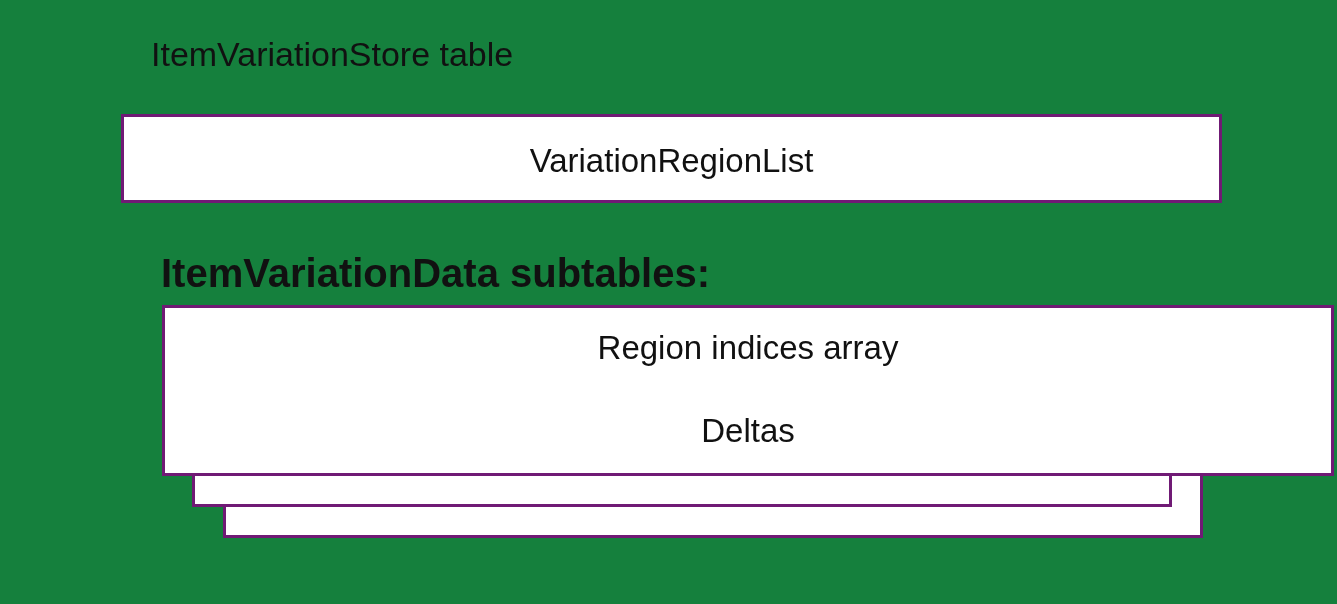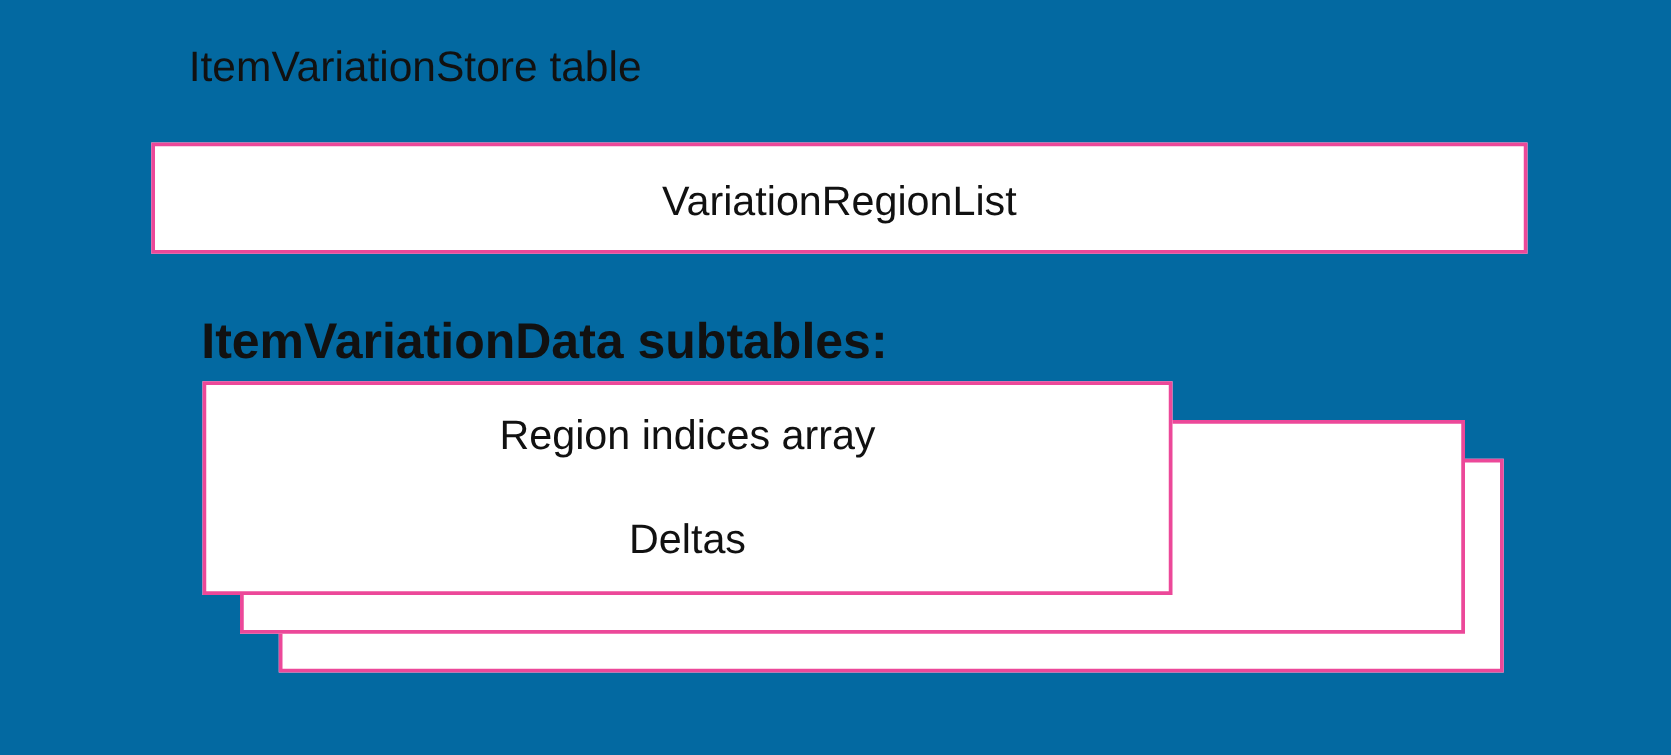--- a/index.html
+++ b/index.html
@@ -9,21 +9,21 @@
   }
   body {
     background: #d7d7d7;
     font-family: "Liberation Sans", sans-serif;
     color: #000000;
   }
   #canvas {
     position: relative;
     width: 1337px;
     height: 604px;
-    background: #0369a1;
+    background: #15803d;
     overflow: hidden;
   }
 
   
   .diagram-title {
     position: absolute;
     left: 151px;
     top: 33px;
     font-size: 34px;
     line-height: 42px;
@@ -39,21 +39,21 @@
     line-height: 38px;
     font-weight: 700;
     white-space: nowrap;
     color: #111111;
   }
 
   
   .box {
     position: absolute;
     background: #ffffff;
-    border: 3px solid #ec4899;
+    border: 3px solid #701a75;
     box-sizing: border-box;
   }
   .box-label {
     position: absolute;
     left: 0;
     right: 0;
     text-align: center;
     font-size: 33px;
     line-height: 40px;
     font-weight: 400;
@@ -83,21 +83,21 @@
   #subtable-middle {
     left: 192px;
     top: 336px;
     width: 980px;
     height: 171px;
     z-index: 2;
   }
   #subtable-front {
     left: 162px;
     top: 305px;
-    width: 776px;
+    width: 1172px;
     height: 171px;
     z-index: 3;
   }
   #subtable-front .label-region-indices {
     top: 20px;
   }
   #subtable-front .label-deltas {
     top: 103px;
   }
 </style>

